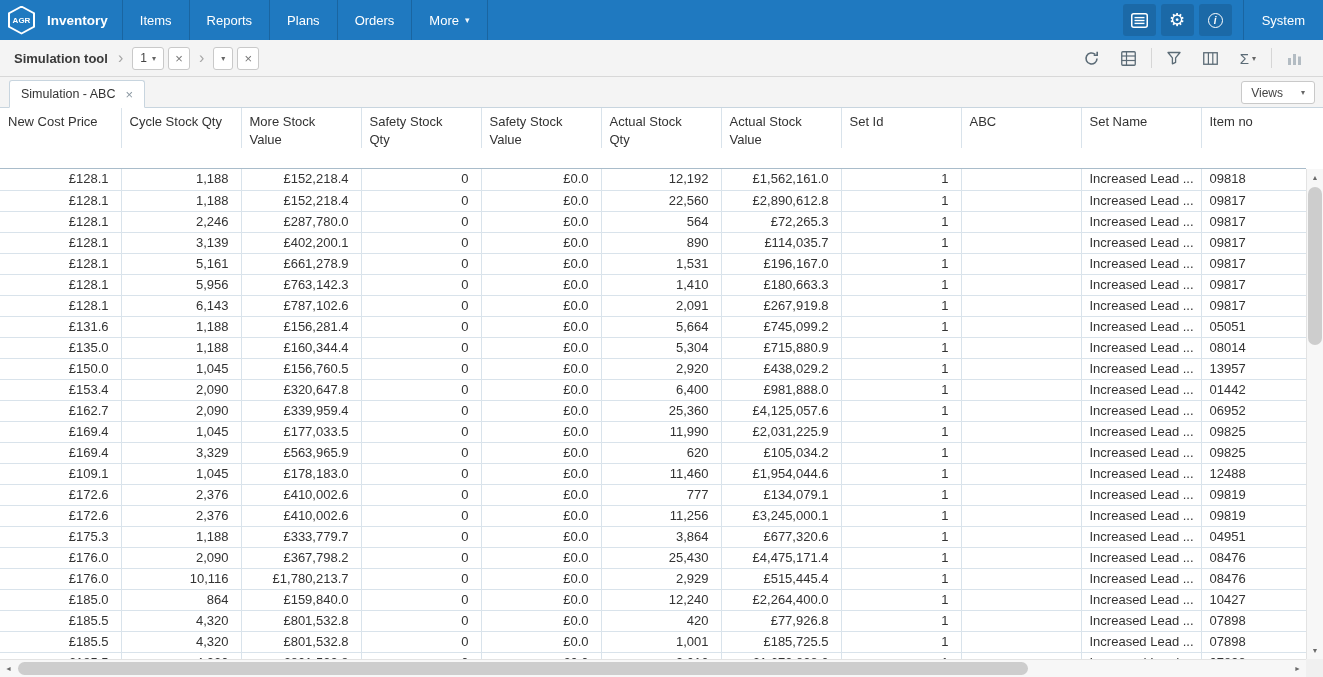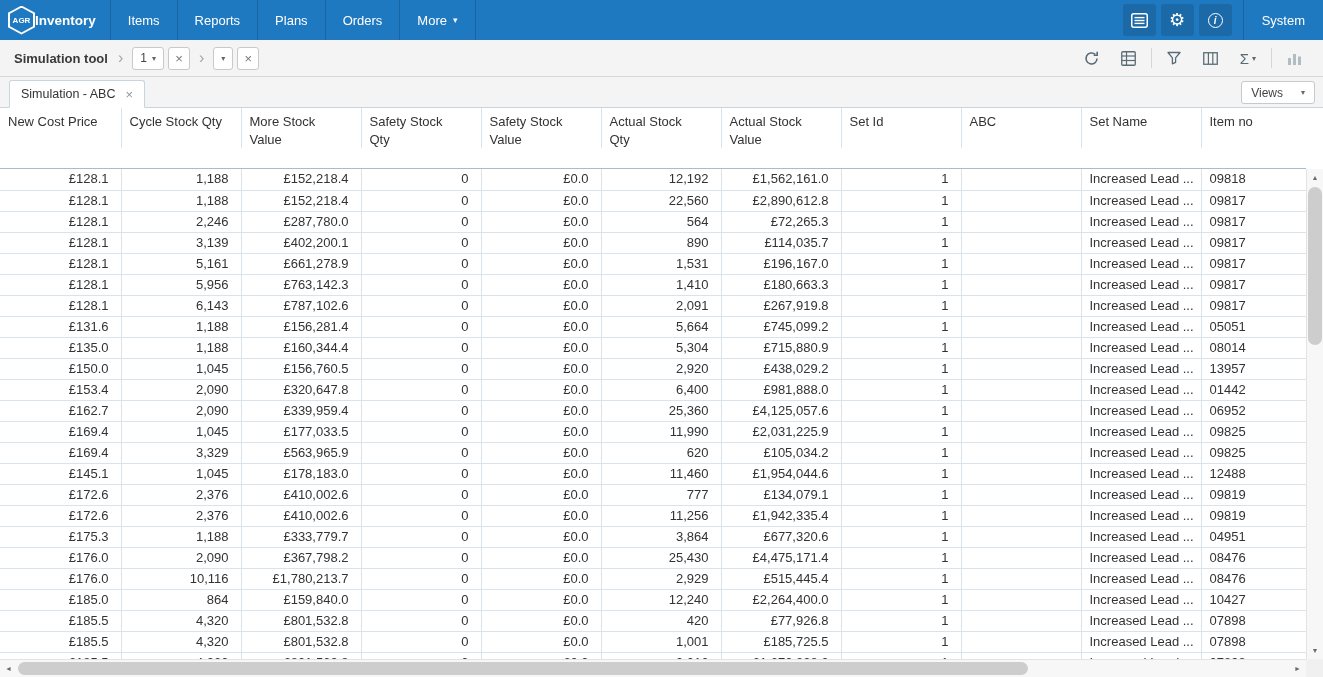--- a/index.html
+++ b/index.html
@@ -6,21 +6,21 @@
   html, body { margin:0; padding:0; overflow:hidden; }
   body {
     width:1323px; height:677px;
     font-family:"Liberation Sans","DejaVu Sans",sans-serif;
     color:#333; background:#fff; font-size:13px;
   }
   .app { width:1323px; height:677px; display:flex; flex-direction:column; }
 
   
   .topnav { flex:0 0 40px; background:#1f79c0; display:flex; align-items:stretch; }
-  .brand { display:flex; align-items:center; gap:0; padding:0 14px 0 8px; cursor:pointer; }
+  .brand { display:flex; align-items:center; gap:12px; padding:0 14px 0 8px; cursor:pointer; }
   .logo-hex { width:27px; height:29px; clip-path:polygon(50% 0,100% 25%,100% 75%,50% 100%,0 75%,0 25%);
               background:#fff; display:flex; align-items:center; justify-content:center; flex:0 0 27px; }
   .logo-hex-inner { width:23px; height:25px; clip-path:polygon(50% 0,100% 25%,100% 75%,50% 100%,0 75%,0 25%);
               background:#1f79c0; color:#fff; font-size:8px; font-weight:bold;
               display:flex; align-items:center; justify-content:center; }
   .brand-label { color:#fff; font-weight:bold; font-size:13.5px; }
   .nav-items { display:flex; align-items:stretch; }
   .nav-item { display:flex; align-items:center; gap:6px; padding:0 17px; color:#fff;
               border-right:1px solid rgba(0,0,0,0.16); cursor:pointer; }
   .nav-item.first { border-left:1px solid rgba(0,0,0,0.16); }
@@ -441,21 +441,21 @@
               <td class="num">0</td>
               <td class="num">£0.0</td>
               <td class="num">620</td>
               <td class="num">£105,034.2</td>
               <td class="num">1</td>
               <td class="txt"></td>
               <td class="txt">Increased Lead ...</td>
               <td class="txt">09825</td>
             </tr>
             <tr>
-              <td class="num">£145.1</td>
+              <td class="num">£109.1</td>
               <td class="num">1,045</td>
               <td class="num">£178,183.0</td>
               <td class="num">0</td>
               <td class="num">£0.0</td>
               <td class="num">11,460</td>
               <td class="num">£1,954,044.6</td>
               <td class="num">1</td>
               <td class="txt"></td>
               <td class="txt">Increased Lead ...</td>
               <td class="txt">12488</td>
@@ -473,21 +473,21 @@
               <td class="txt">Increased Lead ...</td>
               <td class="txt">09819</td>
             </tr>
             <tr>
               <td class="num">£172.6</td>
               <td class="num">2,376</td>
               <td class="num">£410,002.6</td>
               <td class="num">0</td>
               <td class="num">£0.0</td>
               <td class="num">11,256</td>
-              <td class="num">£1,942,335.4</td>
+              <td class="num">£3,245,000.1</td>
               <td class="num">1</td>
               <td class="txt"></td>
               <td class="txt">Increased Lead ...</td>
               <td class="txt">09819</td>
             </tr>
             <tr>
               <td class="num">£175.3</td>
               <td class="num">1,188</td>
               <td class="num">£333,779.7</td>
               <td class="num">0</td>

